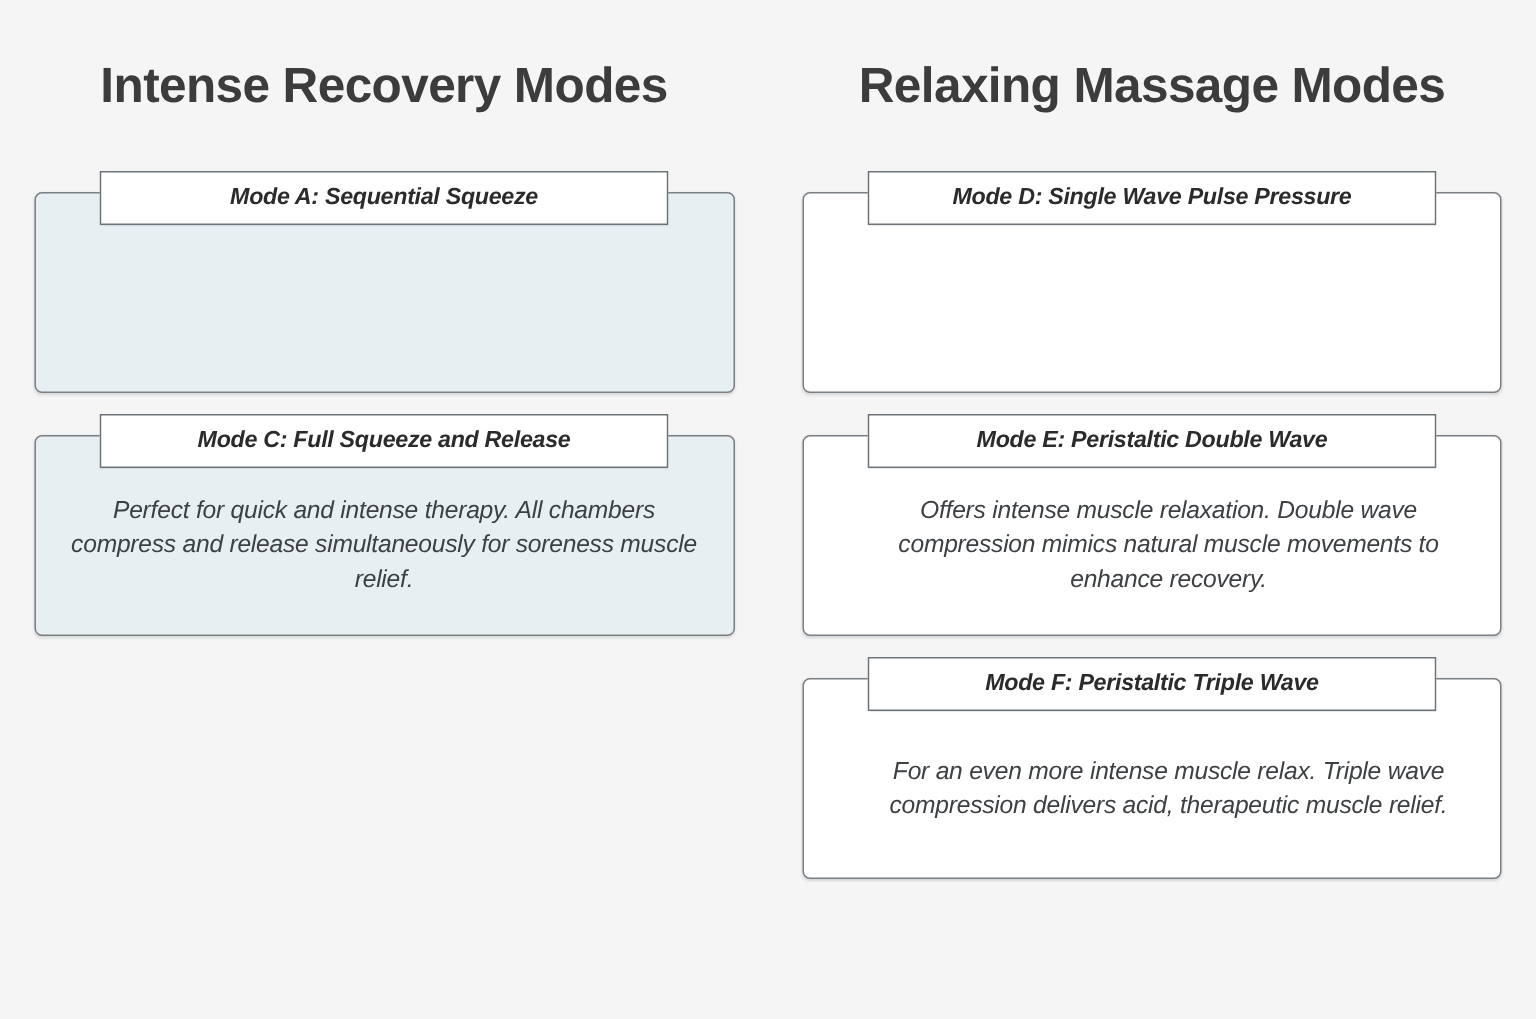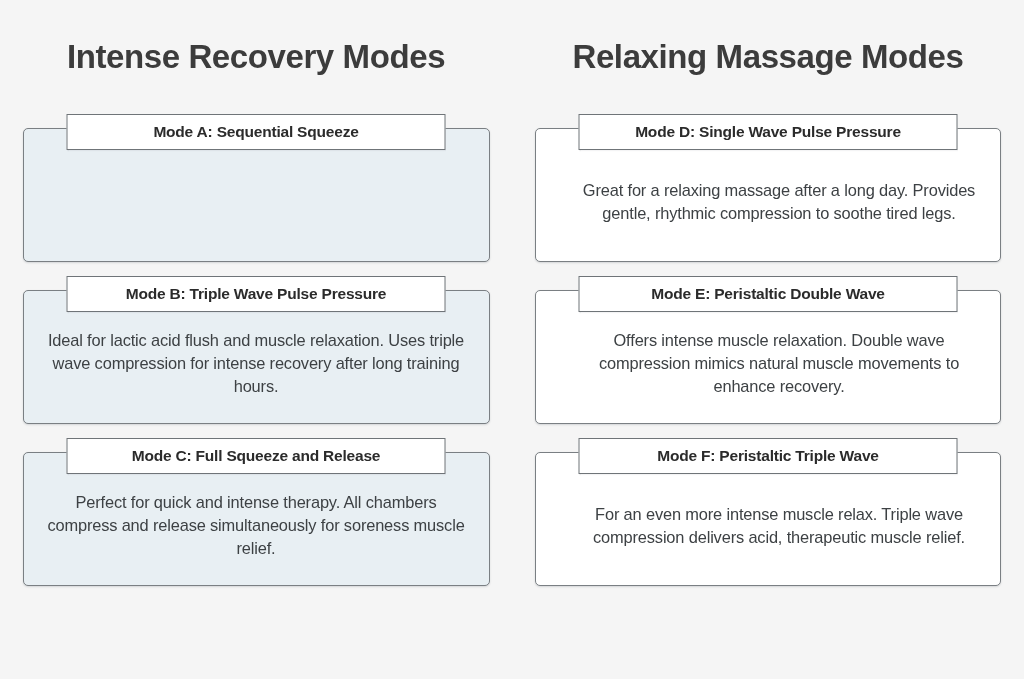--- a/index.html
+++ b/index.html
@@ -47,20 +47,21 @@
     width: 100%;
     box-sizing: border-box;
   }
 
   .cards {
     width: 100%;
     box-sizing: border-box;
     margin-top: 46px;
     display: flex;
     flex-direction: column;
+    font-style: italic;
   }
 
   
   .card {
     position: relative;
     box-sizing: border-box;
     border: 1px solid #7a7f83;
     border-radius: 5px;
     margin: 0 auto;
     width: 467px;
@@ -127,41 +128,36 @@
 
   <div class="column col-left">
     <h2 class="col-title">Intense Recovery Modes</h2>
 
     <div class="cards">
 
       <div class="card">
         <div class="card-legend">Mode A: Sequential Squeeze</div>
       </div>
 
-      <div class="card">
-        <div class="card-legend">Mode B: Triple Wave Pulse Pressure</div>
-        <p class="card-body">Ideal for lactic acid flush and muscle relaxation. Uses triple wave compression for intense recovery after long training hours.</p>
-      </div>
 
       <div class="card">
         <div class="card-legend">Mode C: Full Squeeze and Release</div>
         <p class="card-body">Perfect for quick and intense therapy. All chambers compress and release simultaneously for soreness muscle relief.</p>
       </div>
 
     </div>
   </div>
 
   <div class="column col-right">
     <h2 class="col-title">Relaxing Massage Modes</h2>
 
     <div class="cards">
 
       <div class="card">
         <div class="card-legend">Mode D: Single Wave Pulse Pressure</div>
-        <p class="card-body">Great for a relaxing massage after a long day. Provides gentle, rhythmic compression to soothe tired legs.</p>
       </div>
 
       <div class="card">
         <div class="card-legend">Mode E: Peristaltic Double Wave</div>
         <p class="card-body">Offers intense muscle relaxation. Double wave compression mimics natural muscle movements to enhance recovery.</p>
       </div>
 
       <div class="card">
         <div class="card-legend">Mode F: Peristaltic Triple Wave</div>
         <p class="card-body">For an even more intense muscle relax. Triple wave compression delivers acid, therapeutic muscle relief.</p>

